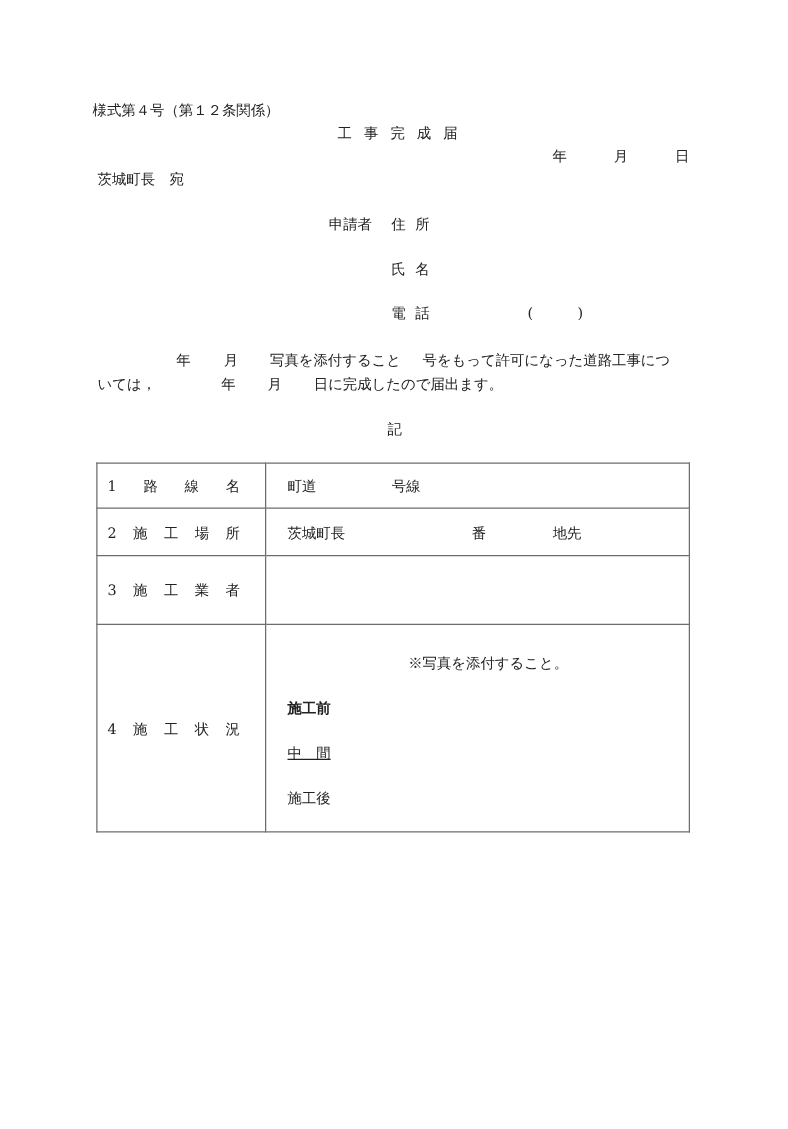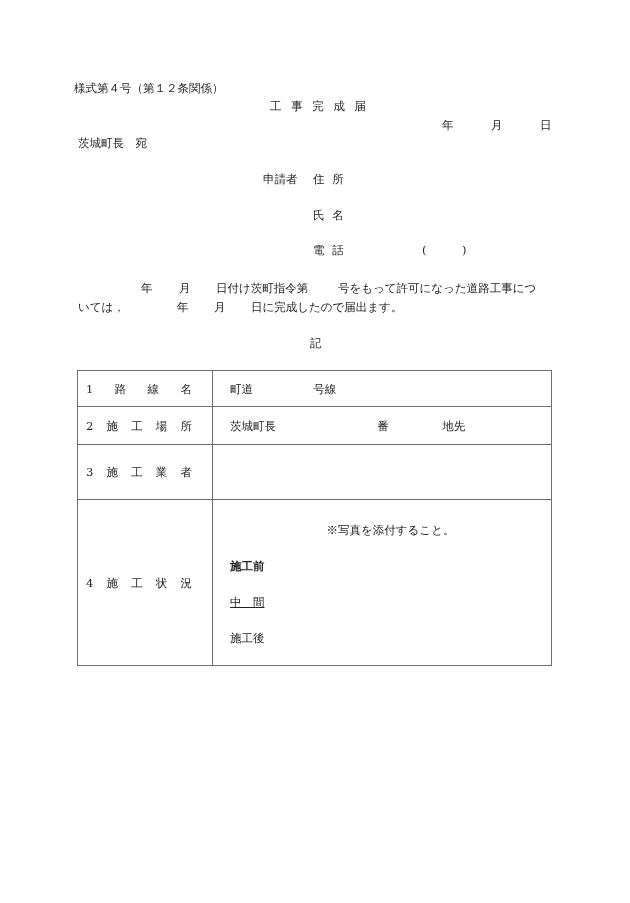--- a/index.html
+++ b/index.html
@@ -42,21 +42,21 @@
   <span class="abs" style="left:313px; top:172px; word-spacing:4px;">住 所</span>
   <span class="abs" style="left:313px; top:208px; word-spacing:4px;">氏 名</span>
   <span class="abs" style="left:313px; top:243px; word-spacing:4px;">電 話</span>
   <span class="abs" style="left:422px; top:243px;">(</span>
   <span class="abs" style="left:462px; top:243px;">)</span>
 </div>
 
 <div>
   <span class="abs" style="left:141px; top:281px;">年</span>
   <span class="abs" style="left:179px; top:281px;">月</span>
-  <span class="abs" style="left:216px; top:281px;">日付け茨町指令第</span>
+  <span class="abs" style="left:216px; top:281px;">写真を添付すること</span>
   <span class="abs" style="left:338px; top:281px;">号をもって許可になった道路工事につ</span>
 
   <span class="abs" style="left:78px; top:300px;">いては，</span>
   <span class="abs" style="left:177px; top:300px;">年</span>
   <span class="abs" style="left:214px; top:300px;">月</span>
   <span class="abs" style="left:251px; top:300px;">日に完成したので届出ます。</span>
 </div>
 
 <div class="abs" style="left:310px; top:336px;">記</div>
 

